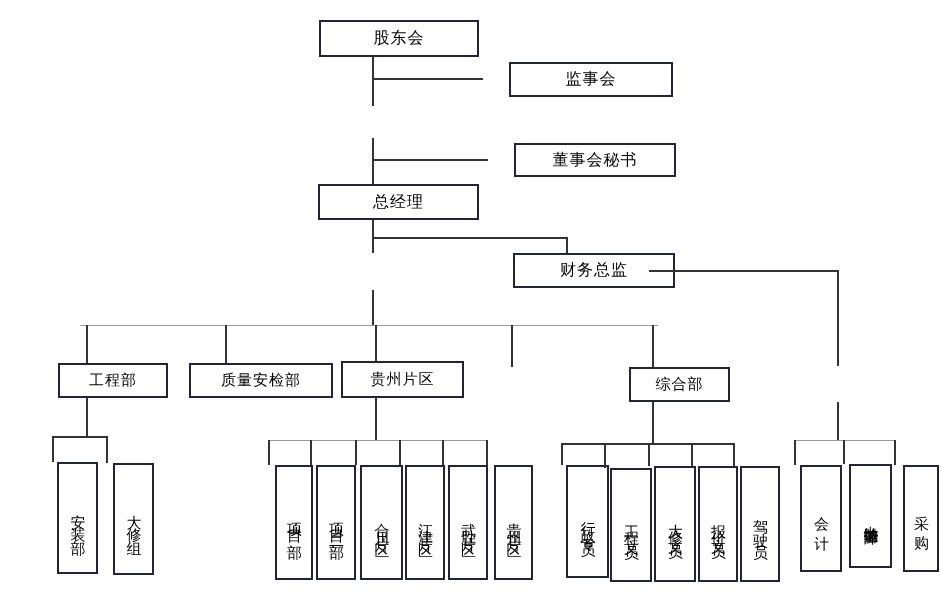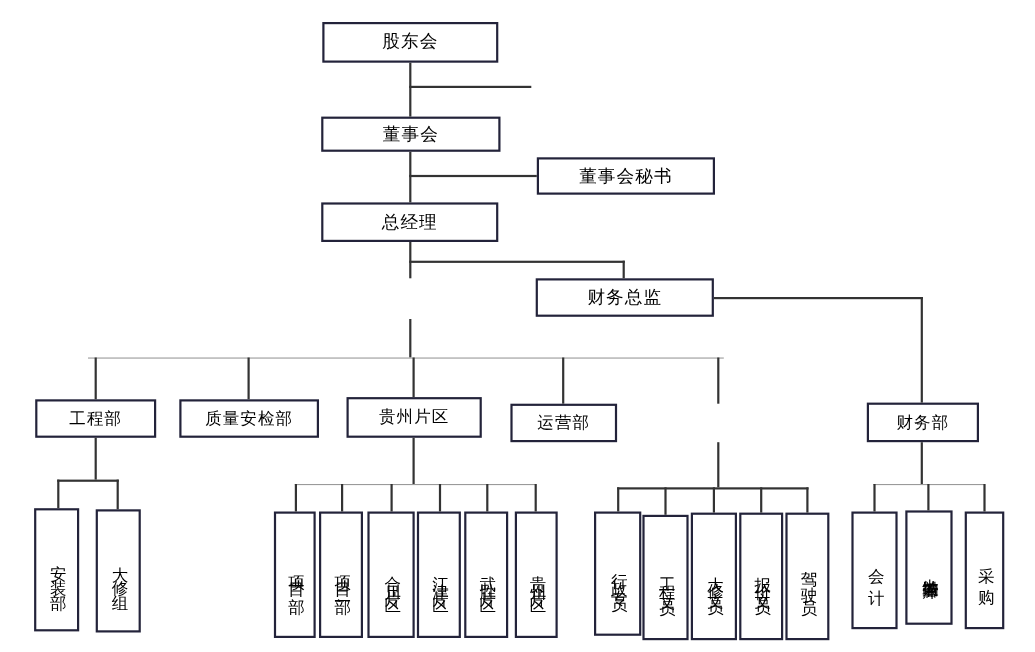--- a/index.html
+++ b/index.html
@@ -13,20 +13,21 @@
   }
   .node{
     position:absolute;
     box-sizing:border-box;
     border:2px solid #23233a;
     background:#ffffff;
     display:flex;
     align-items:center;
     justify-content:center;
     text-align:center;
+    margin-left:26px;
   }
   .node.h{font-size:16px;letter-spacing:1px;}
   .node.vbox{
     font-size:15px;
     writing-mode:vertical-rl;
     text-orientation:upright;
   }
   .node.vbox span{display:block;}
   .ls2{letter-spacing:20px;padding-top:10px;}
   .ls3{letter-spacing:13px;padding-top:7px;}
@@ -40,52 +41,49 @@
 </style>
 </head>
 <body>
 
 <div class="canvas">
 
   <div class="node h" style="left:293px;top:20px;width:160px;height:37px">
     <span>股东会</span>
   </div>
 
+  <div class="node h" style="left:483px;top:62px;width:164px;height:35px">
+    <span>监事会</span>
+  </div>
 
-  <div class="node h" style="left:292px;top:106px;width:163px;height:32px">
-    <span>董事会</span>
-  </div>
 
   <div class="node h" style="left:292px;top:184px;width:161px;height:36px">
     <span>总经理</span>
   </div>
 
   <div class="node h" style="left:488px;top:143px;width:162px;height:34px">
     <span>董事会秘书</span>
   </div>
 
 
   <div class="node h" style="left:487px;top:253px;width:162px;height:35px">
     <span>财务总监</span>
   </div>
 
   <div class="node h" style="left:32px;top:363px;width:110px;height:35px;font-size:15px">
     <span>工程部</span>
   </div>
-  <div class="node h" style="left:163px;top:363px;width:127px;height:35px;font-size:15px">
+  <div class="node h" style="left:163px;top:363px;width:144px;height:35px;font-size:15px">
     <span>质量安检部</span>
   </div>
   <div class="node h" style="left:315px;top:361px;width:123px;height:37px;font-size:15px">
     <span>贵州片区</span>
   </div>
-  <div class="node h" style="left:464px;top:367px;width:97px;height:35px;font-size:15px">
-    <span>运营部</span>
-  </div>
-  <div class="node h" style="left:788px;top:366px;width:102px;height:36px;font-size:15px">
-    <span>财务部</span>
+  <div class="node h" style="left:603px;top:367px;width:101px;height:35px;font-size:15px">
+    <span>综合部</span>
   </div>
 
   <div class="node vbox ls3" style="left:31px;top:462px;width:41px;height:112px">
     <span>安装部</span>
   </div>
   <div class="node vbox ls3" style="left:87px;top:463px;width:41px;height:112px">
     <span>大修组</span>
   </div>
 
   <div class="node vbox ls4" style="left:249px;top:465px;width:38px;height:115px">

